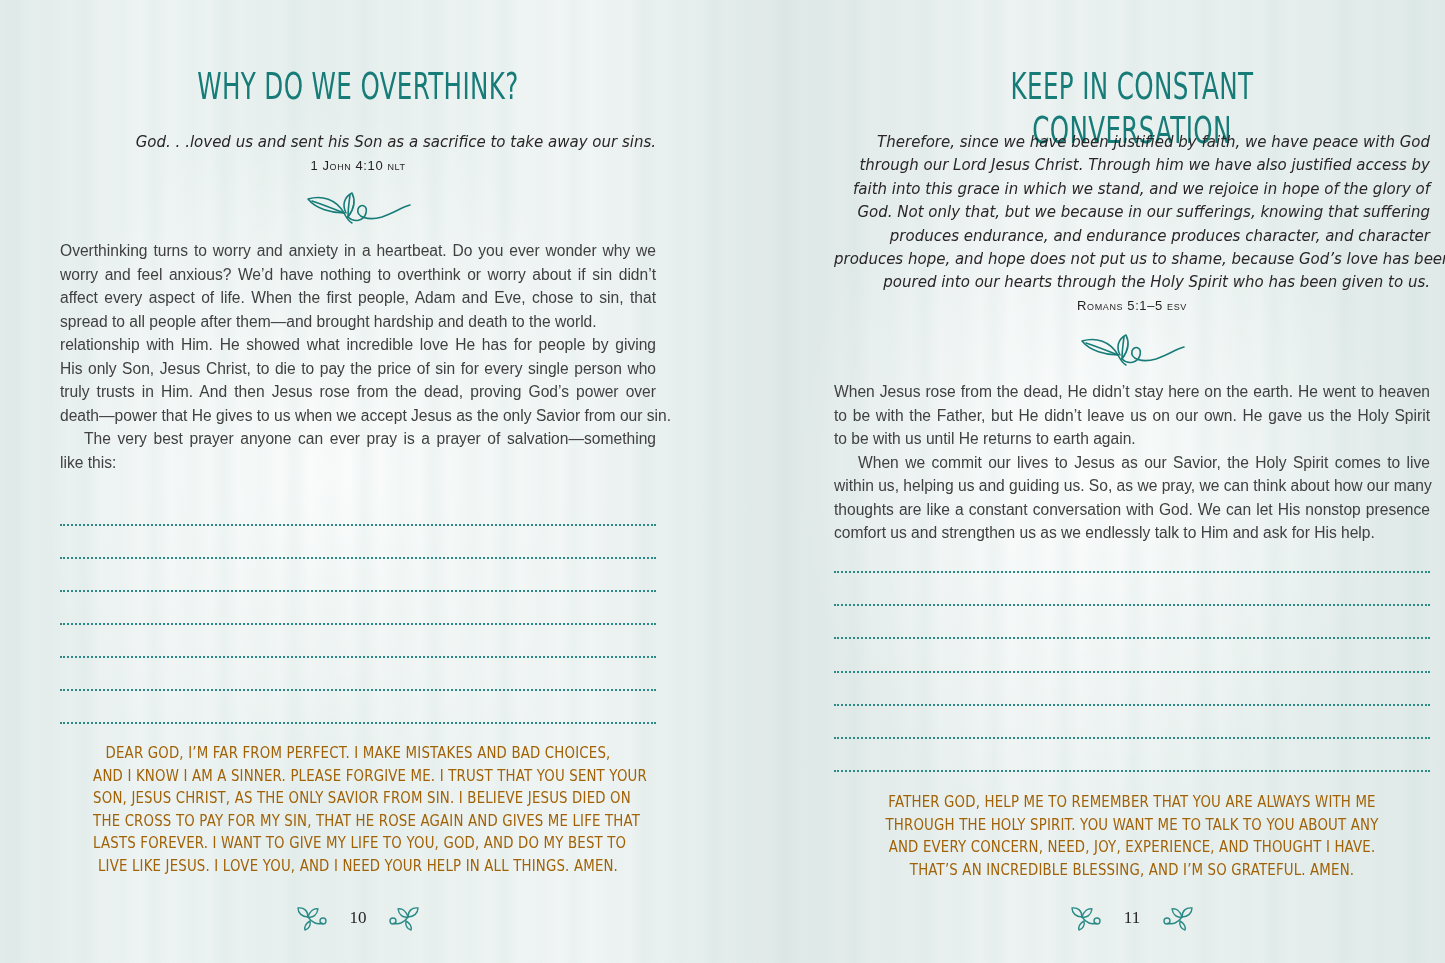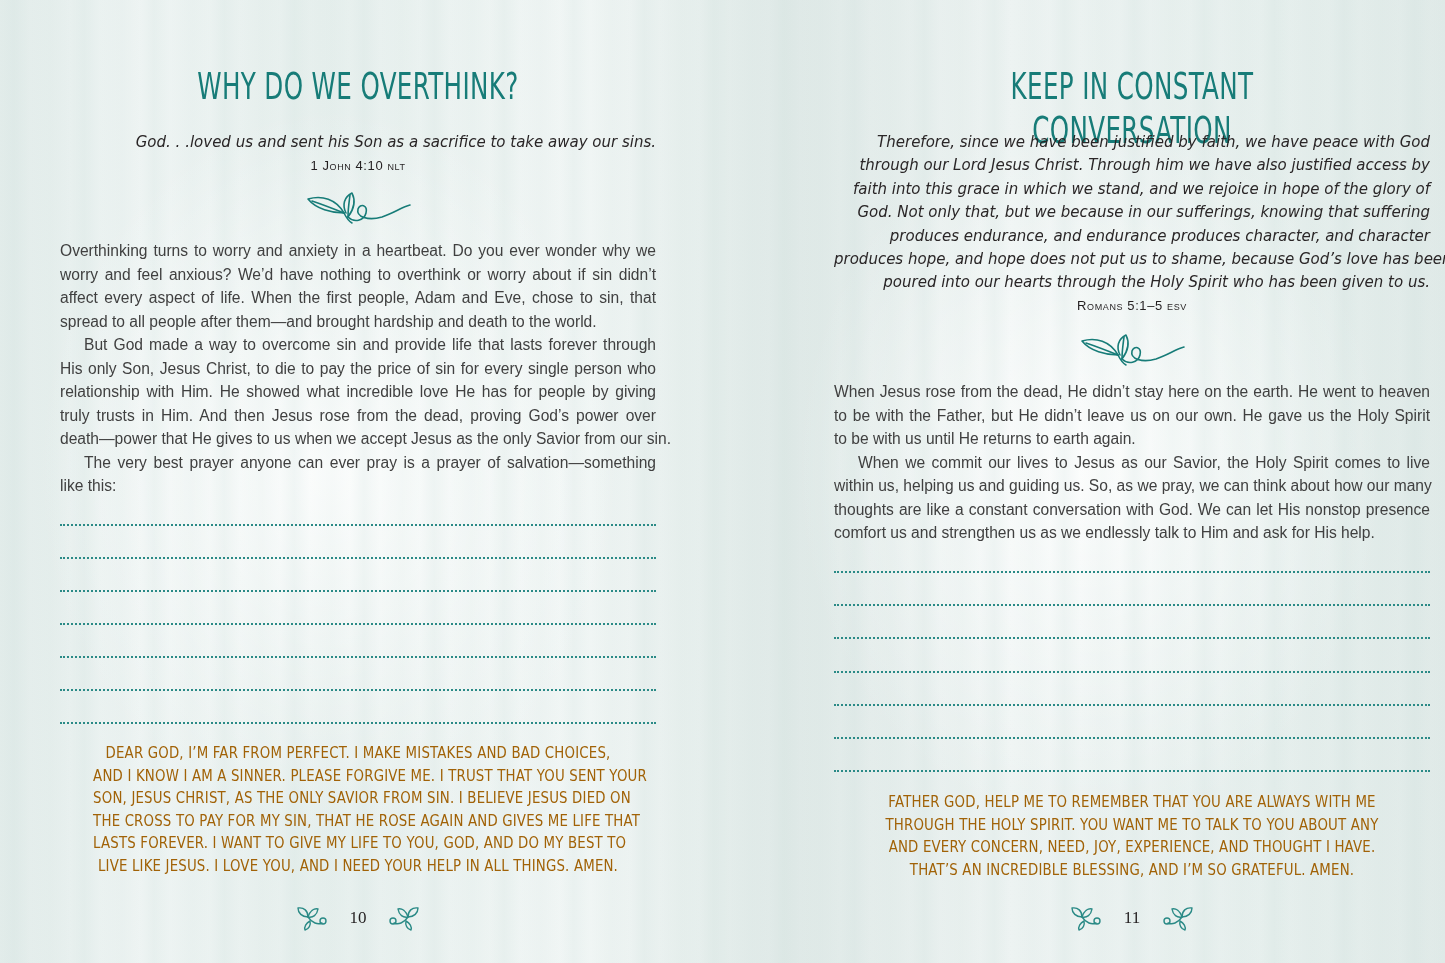--- a/index.html
+++ b/index.html
@@ -100,23 +100,22 @@
       <path d="M46 26 C52 32 62 30 64 22 C66 14 58 12 56 18 C54 26 66 30 80 26 C92 22 100 16 108 14"></path>
       <path d="M42 22 C44 26 46 30 50 32"></path>
     </g>
   </svg>
 
   <div class="body-text" style="top:239px;">
     <span class="line justify">Overthinking turns to worry and anxiety in a heartbeat. Do you ever wonder why we</span>
     <span class="line justify">worry and feel anxious? We’d have nothing to overthink or worry about if sin didn’t</span>
     <span class="line justify">affect every aspect of life. When the first people, Adam and Eve, chose to sin, that</span>
     <span class="line">spread to all people after them—and brought hardship and death to the world.</span>
-    <span class="line justify indent">But God made a way to overcome sin and provide life that lasts forever through</span>
+    <span class="line justify">relationship with Him. He showed what incredible love He has for people by giving</span>
     <span class="line justify">His only Son, Jesus Christ, to die to pay the price of sin for every single person who</span>
-    <span class="line justify">relationship with Him. He showed what incredible love He has for people by giving</span>
     <span class="line justify">truly trusts in Him. And then Jesus rose from the dead, proving God’s power over</span>
     <span class="line justify">death—power that He gives to us when we accept Jesus as the only Savior from our sin.</span>
     <span class="line justify indent">The very best prayer anyone can ever pray is a prayer of salvation—something</span>
     <span class="line">like this:</span>
   </div>
 
   <div class="write-lines" style="top:0;">
     <div class="write-line" style="top:524px;"></div>
     <div class="write-line" style="top:557px;"></div>
     <div class="write-line" style="top:590px;"></div>

